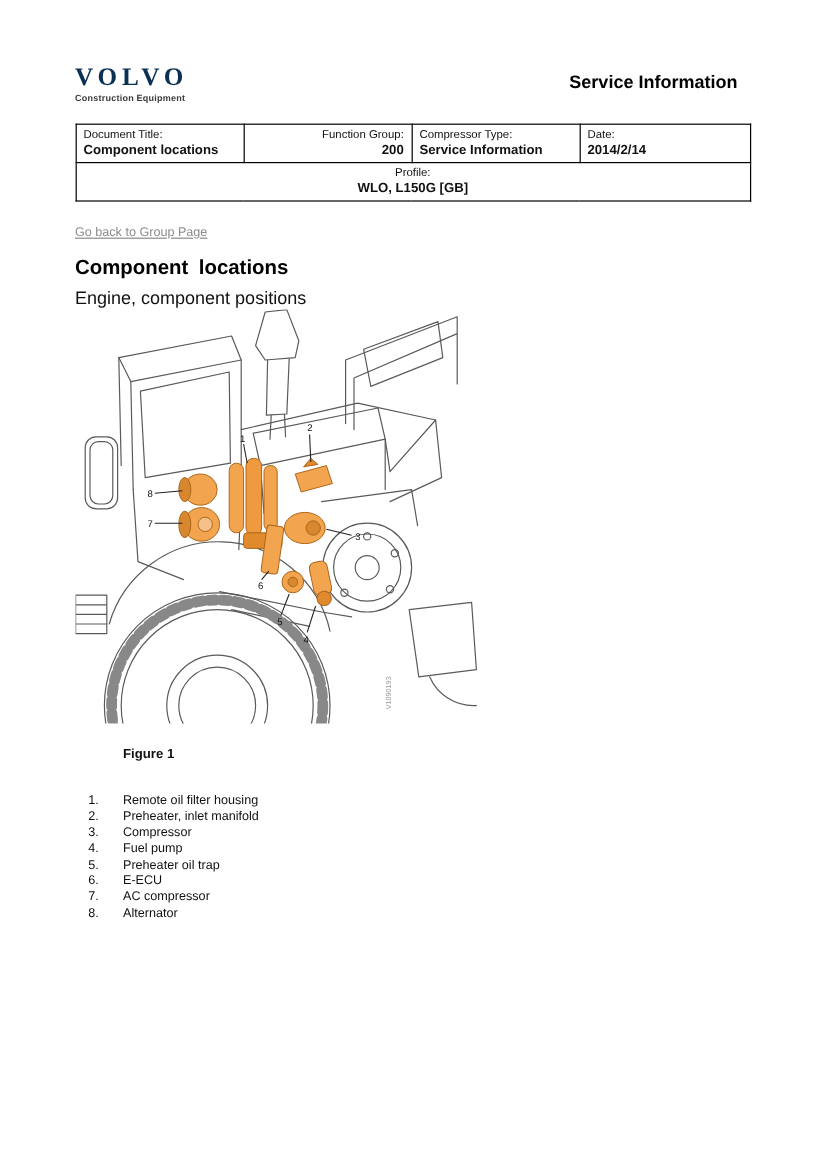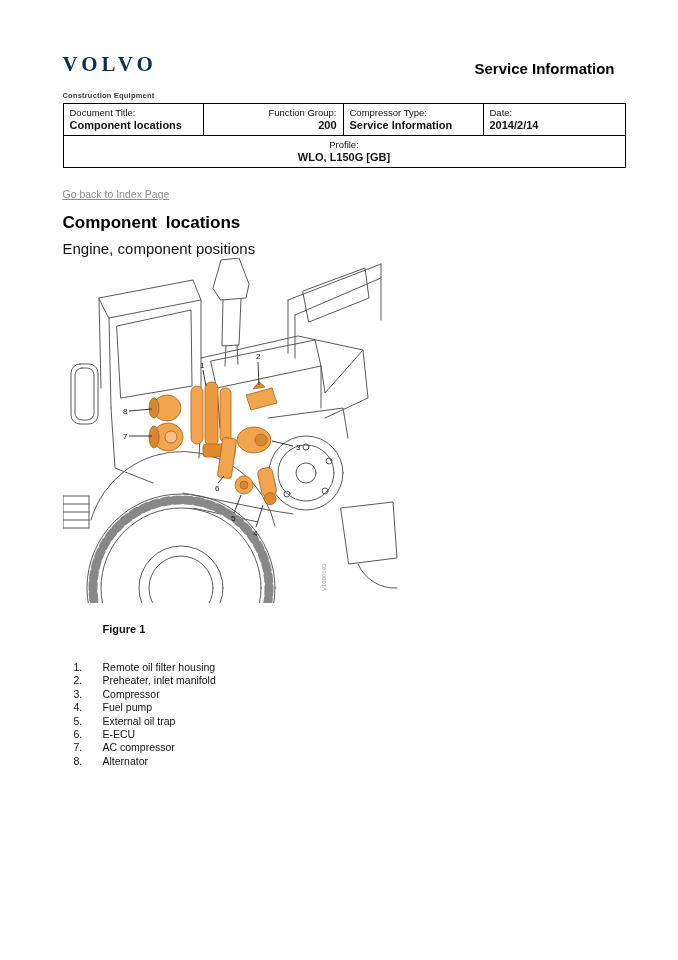--- a/index.html
+++ b/index.html
@@ -15,21 +15,21 @@
   }
   
   .logo-block { position:absolute; left:57px; top:52px; }
   .logo-word {
     font-family:"Liberation Serif", serif;
     font-weight:bold; font-size:21px; letter-spacing:4px;
     color:#0a3154;
   }
   .logo-sub {
     font-size:7.5px; font-weight:bold; color:#3a3a3a;
-    margin-top:14px; letter-spacing:0.2px;
+    margin-top:0; letter-spacing:0.2px;
   }
   .page-title {
     position:absolute; right:58px; top:60px;
     font-size:15px; font-weight:bold; color:#000;
   }
   
   .doc-table {
     position:absolute; left:57px; top:103px; width:563px;
     border:1.5px solid #000; border-collapse:collapse;
   }
@@ -102,21 +102,21 @@
     </tr>
     <tr class="profile-row">
       <td colspan="4">
         <span class="cell-label">Profile:</span>
         <span class="cell-value">WLO, L150G [GB]</span>
       </td>
     </tr>
   </tbody>
     </table>
 
-  <a class="back-link">Go back to Index Page</a>
+  <a class="back-link">Go back to Group Page</a>
 
   <div class="section-heading">Component locations</div>
   <div class="section-sub">Engine, component positions</div>
 
   <div class="figure-wrap">
     <svg viewBox="0 0 335 345" width="335" height="345">
 
       <g stroke="#5a5a5a" stroke-width="1" fill="none" stroke-linejoin="round" stroke-linecap="round">
 
         <path d="M150,30 L158,2 L176,0 L186,26 L183,40 L158,42 Z"></path>
@@ -240,21 +240,21 @@
     <div class="parts-row">
       <span class="parts-num">3.</span>
       <span class="parts-label">Compressor</span>
     </div>
     <div class="parts-row">
       <span class="parts-num">4.</span>
       <span class="parts-label">Fuel pump</span>
     </div>
     <div class="parts-row">
       <span class="parts-num">5.</span>
-      <span class="parts-label">External oil trap</span>
+      <span class="parts-label">Preheater oil trap</span>
     </div>
     <div class="parts-row">
       <span class="parts-num">6.</span>
       <span class="parts-label">E-ECU</span>
     </div>
     <div class="parts-row">
       <span class="parts-num">7.</span>
       <span class="parts-label">AC compressor</span>
     </div>
     <div class="parts-row">

